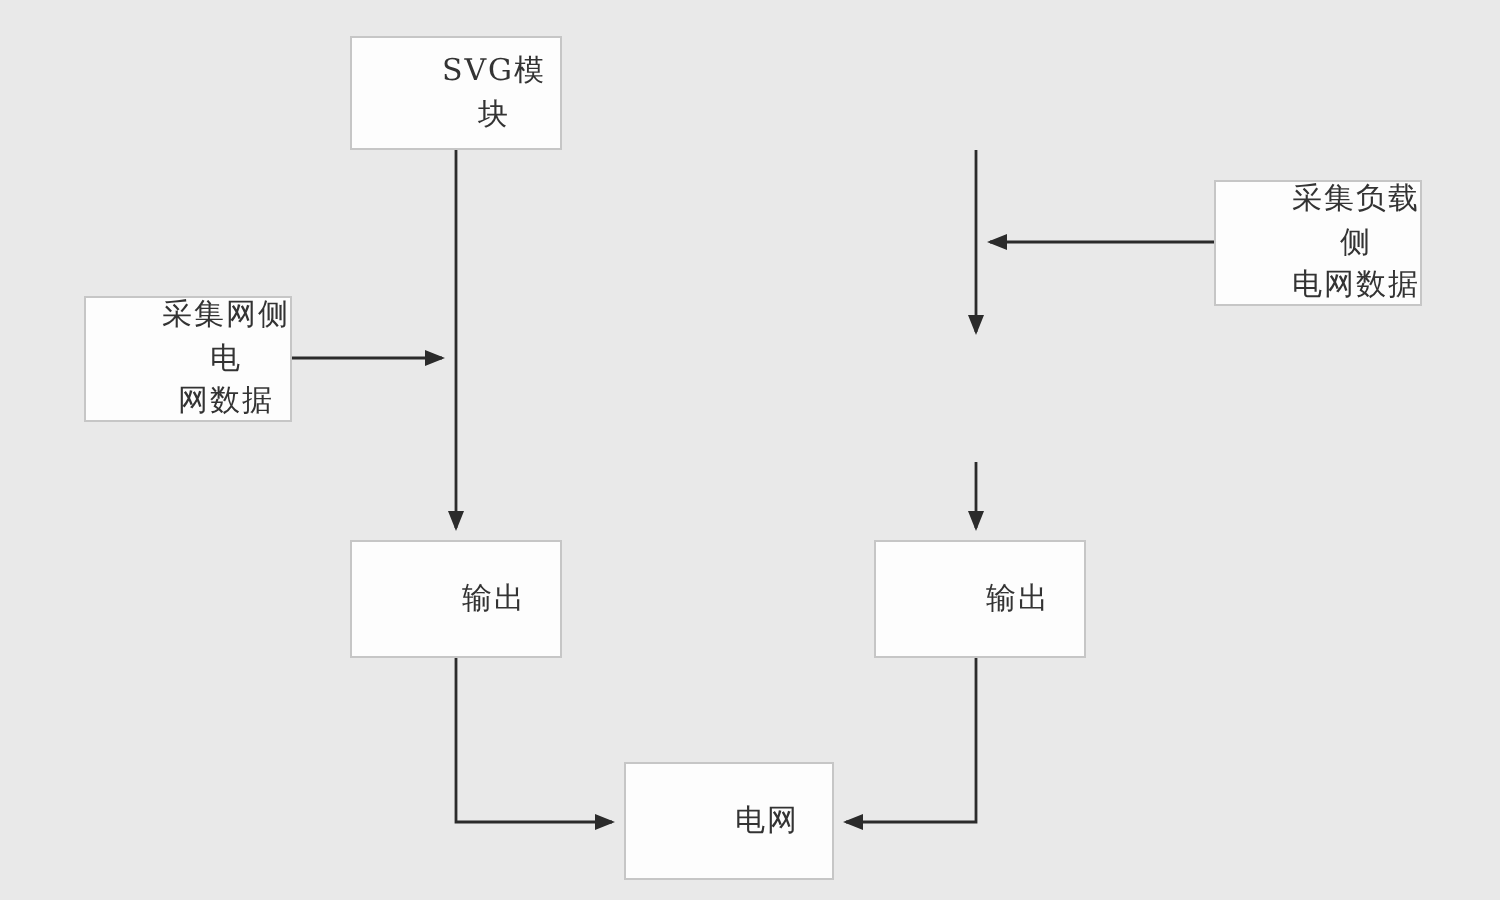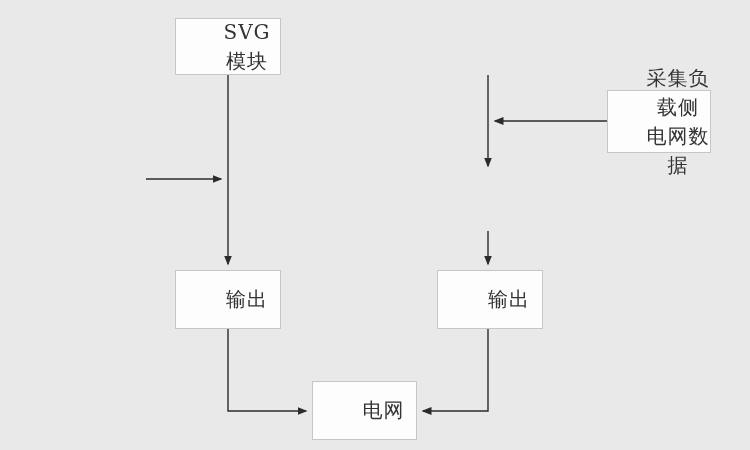--- a/index.html
+++ b/index.html
@@ -23,21 +23,21 @@
   }
   .node{
     position:absolute;
     background:var(--box-fill);
     border:1px solid var(--box-border);
     color:var(--text);
     display:flex;
     align-items:center;
     justify-content:center;
     text-align:center;
-    font-size:20px;
+    font-size:15px;
     line-height:1.45;
     white-space:pre-line;
     letter-spacing:1px;
     padding-left:38px;
   }
   #n-svg-module   {left:175px; top:18px;  width:106px; height:57px;}
   #n-controller   {left:435px; top:18px;  width:106px; height:57px;}
   #n-load-side    {left:607px; top:90px;  width:104px; height:63px;}
   #n-grid-side    {left:42px;  top:148px; width:104px; height:63px;}
   #n-capacitor    {left:437px; top:172px; width:104px; height:59px;}
@@ -78,20 +78,22 @@
 
     <polyline points="488,329 488,411 423,411" marker-end="url(#arrowhead)"></polyline>
   </svg>
 
   <div class="node" id="n-svg-module">SVG模块</div>
 
 
   <div class="node" id="n-load-side">采集负载侧
 电网数据</div>
 
+  <div class="node" id="n-grid-side">采集网侧电
+网数据</div>
 
 
   <div class="node" id="n-output-left">输出</div>
 
   <div class="node" id="n-output-right">输出</div>
 
   <div class="node" id="n-grid">电网</div>
 
 </div>
 

